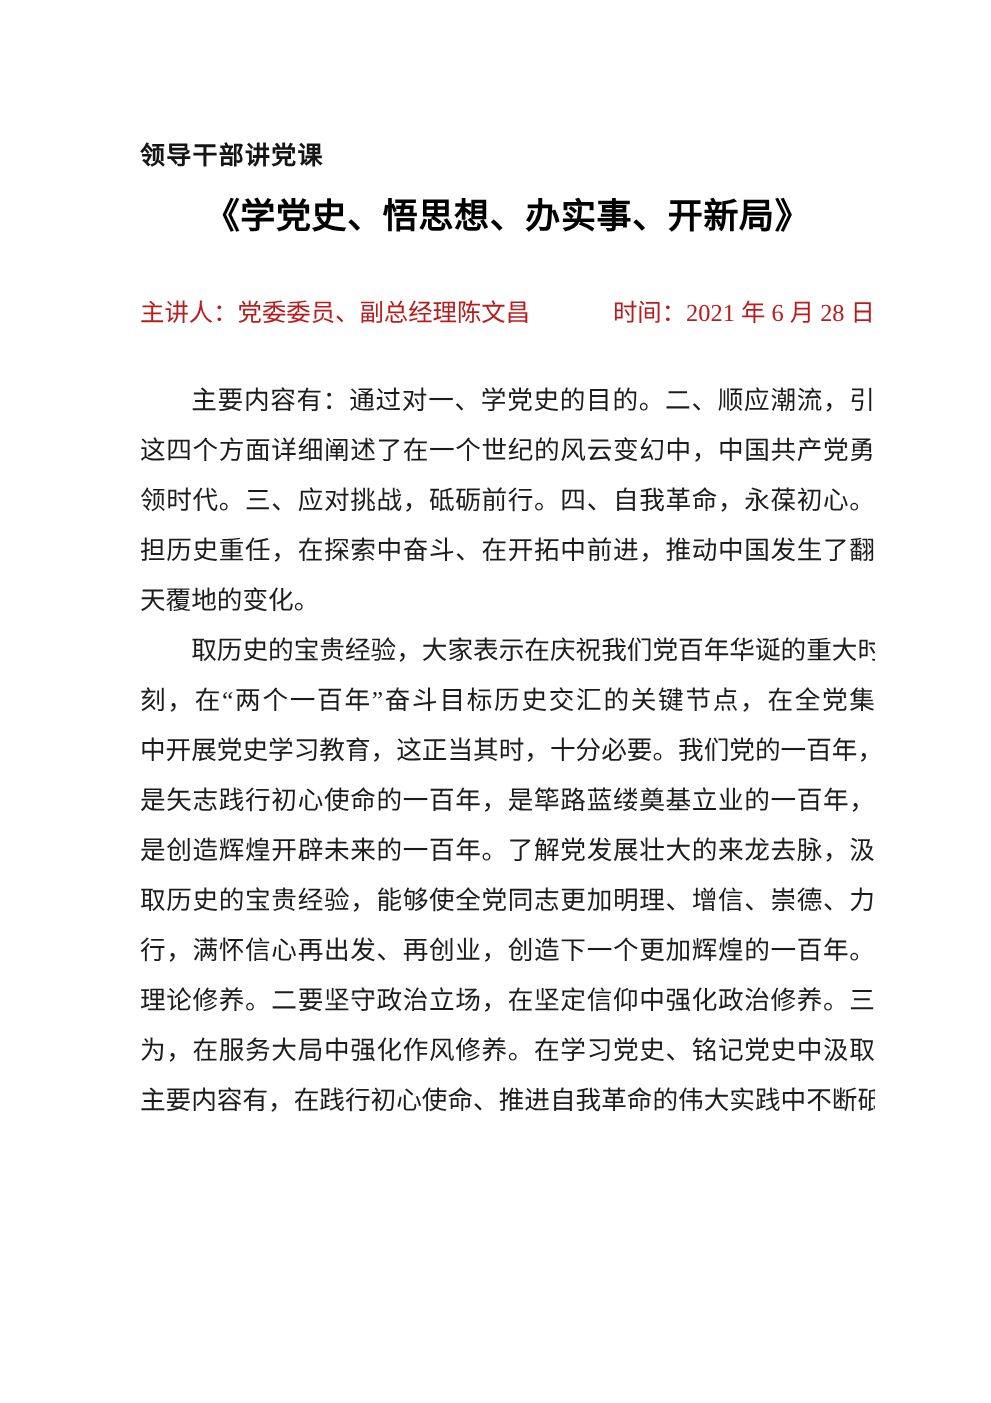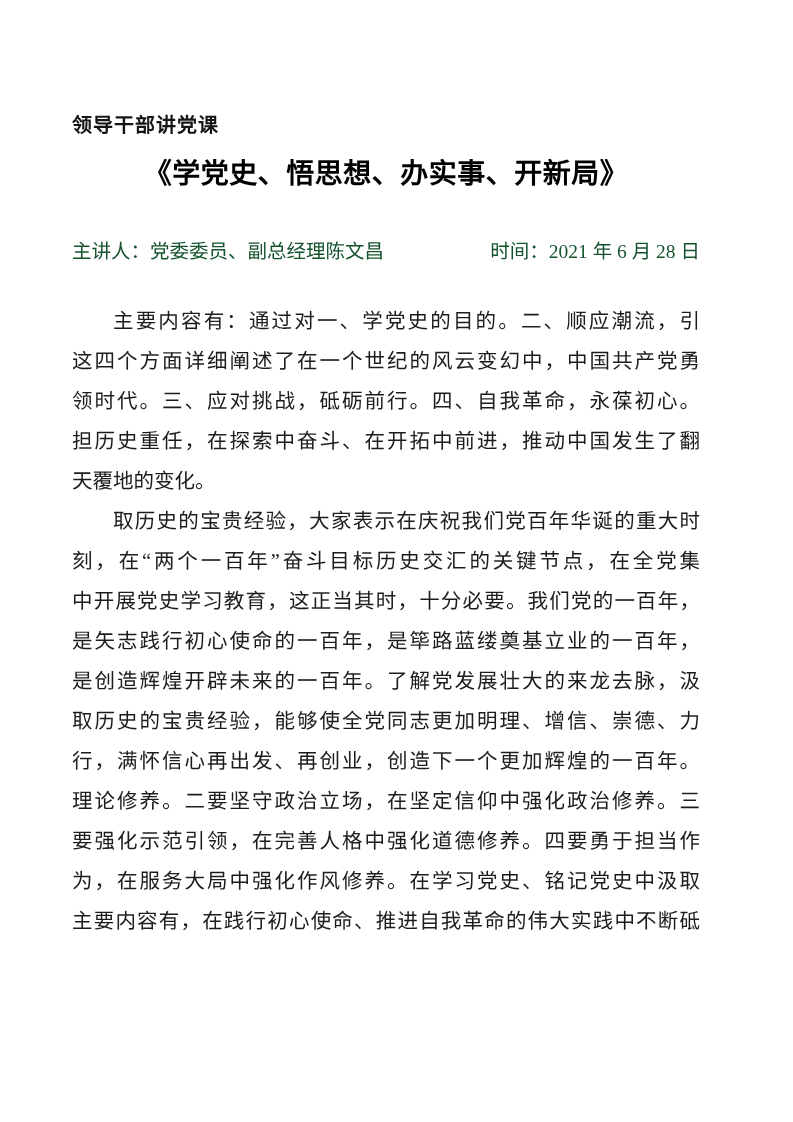--- a/index.html
+++ b/index.html
@@ -12,21 +12,21 @@
     width: 793px;
     height: 1122px;
     overflow: hidden;
     font-family: "Liberation Serif", serif;
   }
 
   .page {
     width: 793px;
     height: 1122px;
     background: #ffffff;
-    padding: 112px 93px 0 72px;
+    padding: 112px 93px 0 112px;
     color: #1c1c1c;
   }
 
   
   .doc-heading {
     font-family: "Liberation Sans", sans-serif;
     font-weight: 700;
     font-size: 20px;
     line-height: 26px;
     color: #151515;
@@ -47,21 +47,21 @@
   }
 
   
   .byline {
     margin-top: 43px;
     display: flex;
     justify-content: space-between;
     align-items: baseline;
     font-size: 19.5px;
     line-height: 28px;
-    color: #14532d;
+    color: #b91c1c;
     white-space: nowrap;
   }
 
   
   .doc-body {
     margin-top: 35px;
     font-size: 20.5px;
     color: #1c1c1c;
   }
 
@@ -113,19 +113,18 @@
       <div class="line">刻，在“两个一百年”奋斗目标历史交汇的关键节点，在全党集</div>
       <div class="line">中开展党史学习教育，这正当其时，十分必要。我们党的一百年，</div>
       <div class="line">是矢志践行初心使命的一百年，是筚路蓝缕奠基立业的一百年，</div>
       <div class="line">是创造辉煌开辟未来的一百年。了解党发展壮大的来龙去脉，汲</div>
       <div class="line">取历史的宝贵经验，能够使全党同志更加明理、增信、崇德、力</div>
       <div class="line">行，满怀信心再出发、再创业，创造下一个更加辉煌的一百年。</div>
     </div>
 
     <div class="para">
       <div class="line">理论修养。二要坚守政治立场，在坚定信仰中强化政治修养。三</div>
-      <div class="line">要强化示范引领，在完善人格中强化道德修养。四要勇于担当作</div>
       <div class="line">为，在服务大局中强化作风修养。在学习党史、铭记党史中汲取</div>
       <div class="line">主要内容有，在践行初心使命、推进自我革命的伟大实践中不断砥</div>
     </div>
 
   </div>
 </div>
 
 </body></html>

